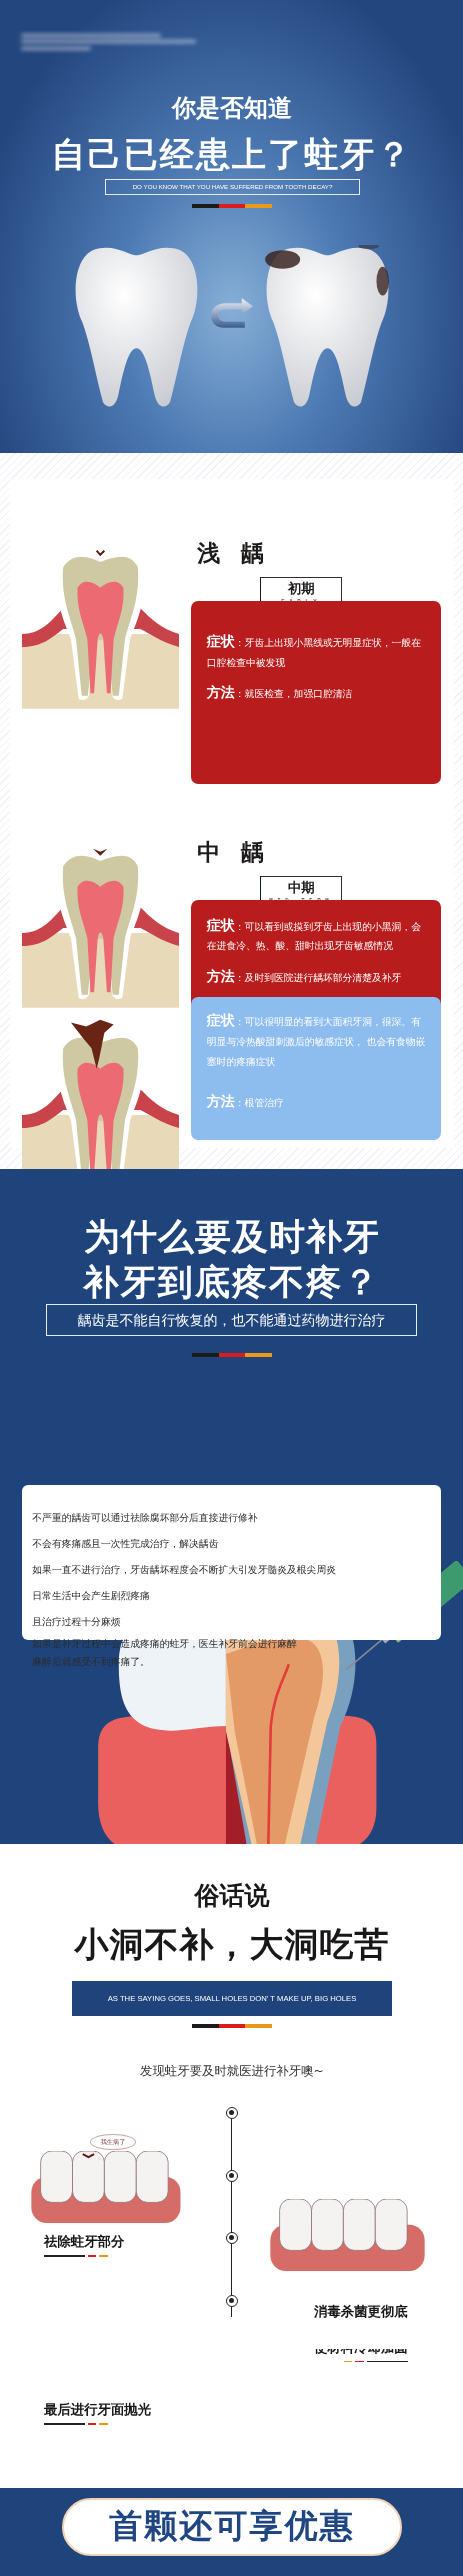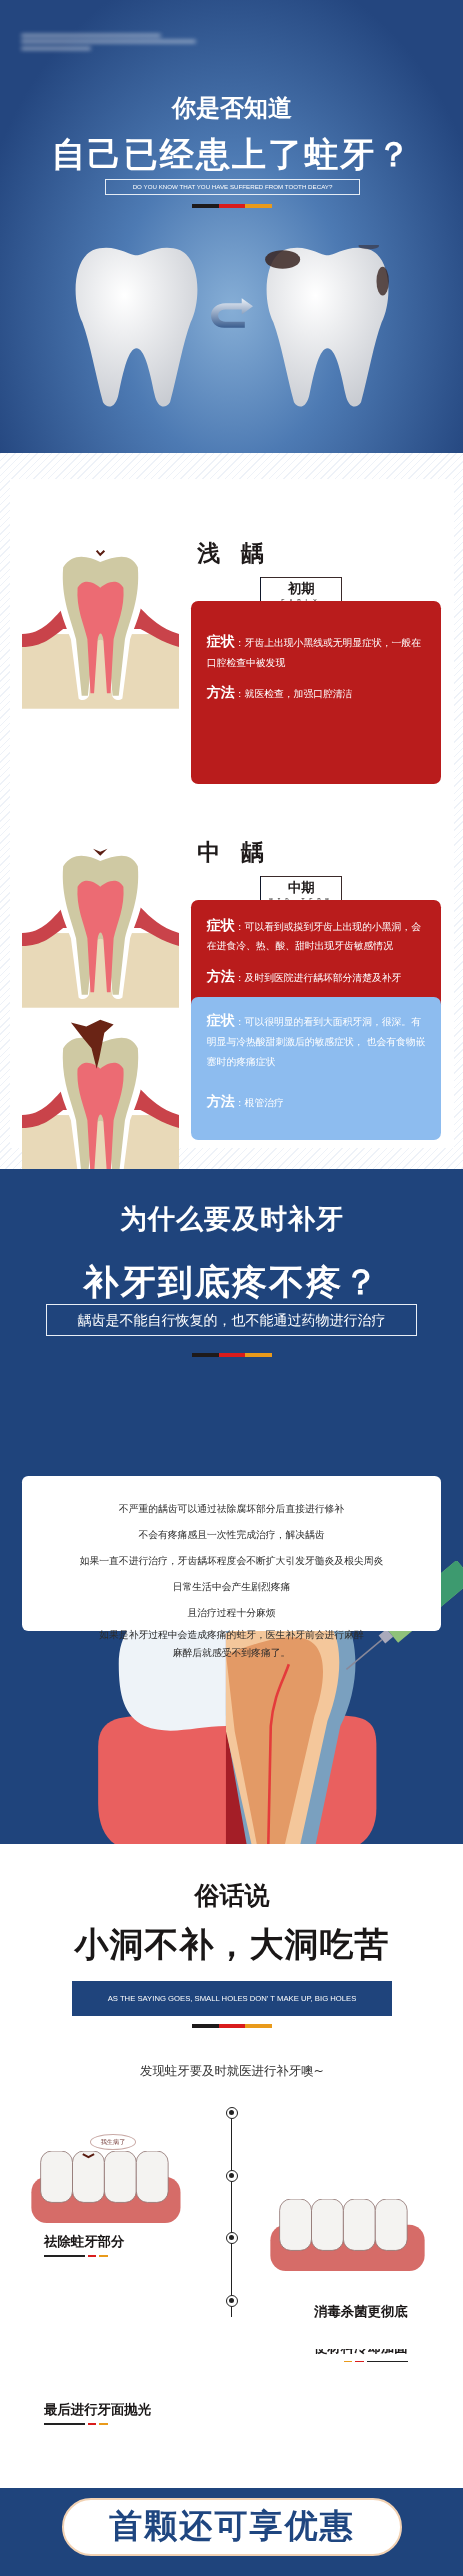--- a/index.html
+++ b/index.html
@@ -31,24 +31,24 @@
   .stage .tag::before { content: ""; position: absolute; left: 0; right: 0; top: 0; height: 1px; background: #3a2a2a; }
   .stage .tag::after { content: ""; position: absolute; left: 0; right: 0; bottom: 0; height: 1px; background: #3a2a2a; }
   .stage .tag .cn { position: absolute; left: 0; right: 0; top: 3.1px; text-align: center; font-size: 13.4px; font-weight: bold; color: #1e1a1a; }
   .stage .tag .en { position: absolute; left: 0; right: 0; bottom: 2.6px; text-align: center; font-size: 5.7px; letter-spacing: 4.6px; color: #1e1a1a; font-family: "Liberation Mono", monospace; }
   .stage .card { position: absolute; left: 181px; top: 122px; width: 250px; background: #b91c1c; border-radius: 7.2px; padding: 31px 14.4px 20.6px 15.5px; color: #fff; font-size: 9.8px; line-height: 19.6px; }
   .stage .card b { font-size: 14px; }
   .stage .card p + p { margin-top: 11.3px; }
 
   
   .why { height: 675px; background: #1f447c; }
-  .why .h1 { position: absolute; top: 32px; left: 0; right: 0; text-align: center; color: #fff; font-size: 27px; font-weight: bold; letter-spacing: 1px; }
+  .why .h1 { position: absolute; top: 44px; left: 0; right: 0; text-align: center; color: #fff; font-size: 36px; font-weight: bold; letter-spacing: 1px; }
   .why .h2 { position: absolute; top: 90px; left: 0; right: 0; text-align: center; color: #fff; font-size: 35px; font-weight: bold; letter-spacing: 2.1px; }
   .why .note { position: absolute; top: 135px; left: 46px; width: 371px; height: 32px; border: 0.8px solid #e8eef6; color: #fff; font-size: 14px; text-align: center; line-height: 30px; }
-  .why .box { position: absolute; top: 307px; left: 22px; width: 419px; height: 155px; background: #fff; border-radius: 6.2px; padding: 19.6px 10.3px 0; text-align: center; color: #2b2b2b; font-size: 9.8px; line-height: 26px; z-index: 2; }
+  .why .box { position: absolute; top: 316px; left: 22px; width: 419px; height: 155px; background: #fff; border-radius: 6.2px; padding: 19.6px 10.3px 0; text-align: left; color: #2b2b2b; font-size: 9.8px; line-height: 26px; z-index: 2; }
   .why .illus { position: absolute; top: 392px; left: 93px; }
 
   
   .saying { height: 536px; background: #fff; }
   .saying .h1 { position: absolute; top: 35px; left: 0; right: 0; text-align: center; font-size: 25px; font-weight: bold; color: #1a1717; }
   .saying .h2 { position: absolute; top: 78px; left: 0; right: 0; text-align: center; font-size: 34px; font-weight: bold; color: #1a1717; letter-spacing: 1px; }
   .saying .band { position: absolute; top: 137px; left: 72px; width: 320px; height: 35px; background: #1f447c; color: #fff; font-size: 7.7px; text-align: center; line-height: 35px; font-family: "Liberation Sans", sans-serif; }
   .saying .sub { position: absolute; top: 219px; left: 0; right: 0; text-align: center; font-size: 12.4px; color: #333; }
   .timeline { position: absolute; left: 231px; top: 268px; width: 1px; height: 205px; background: #222; }
   .node { position: absolute; left: 226px; width: 12.4px; height: 12.4px; border-radius: 50%; border: 1.5px solid #222; background: #fff; }

